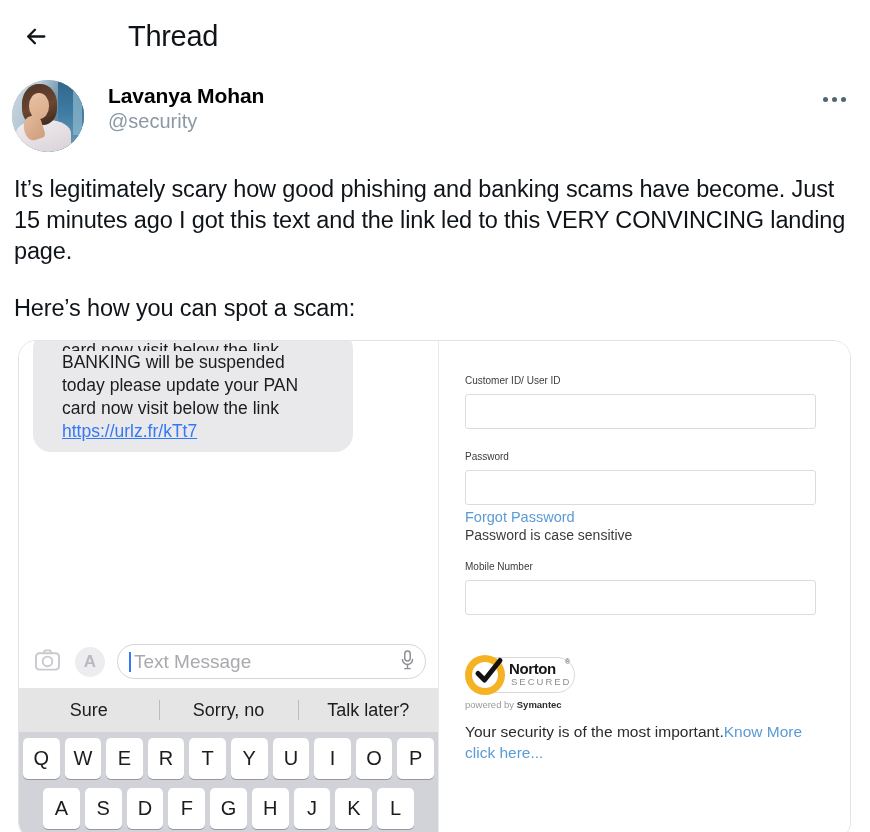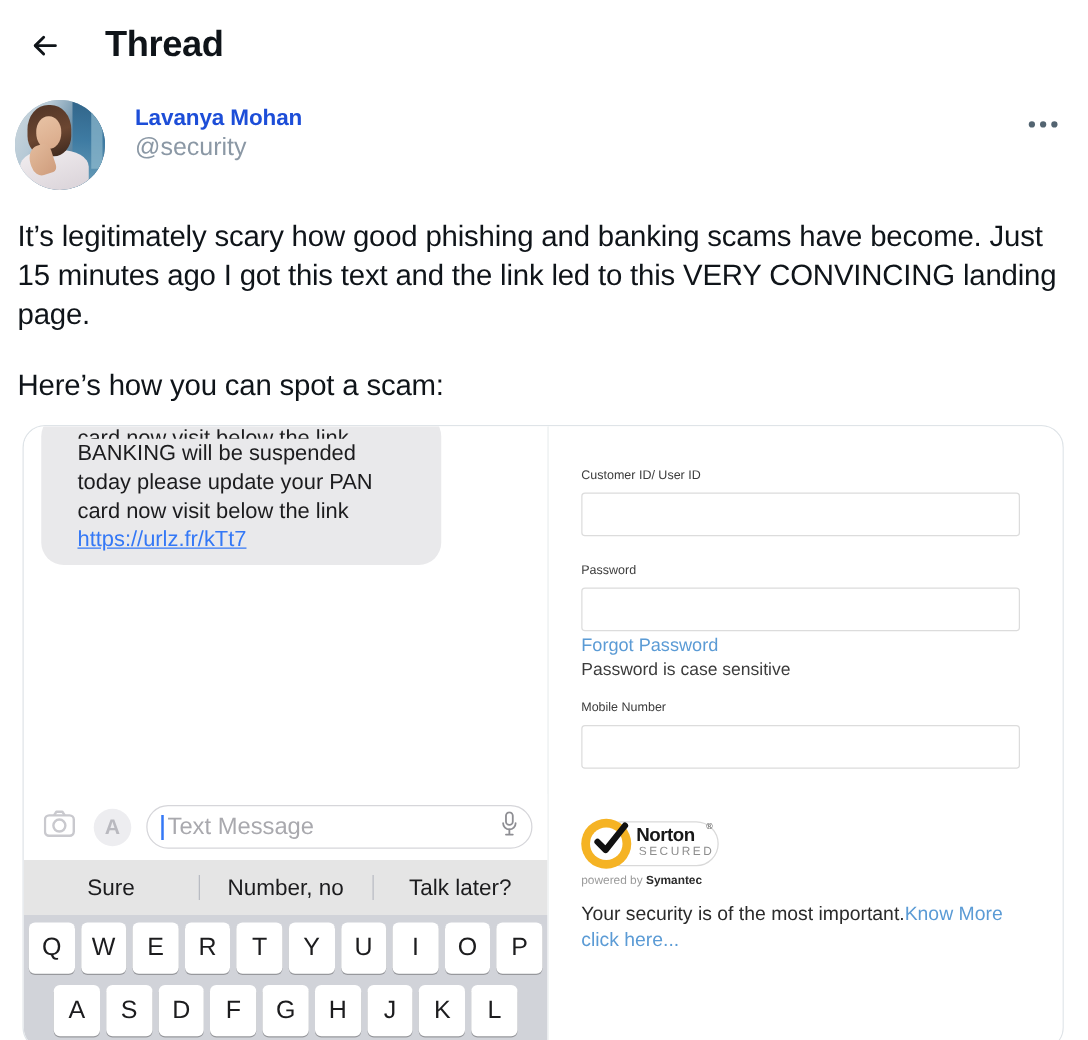--- a/index.html
+++ b/index.html
@@ -27,24 +27,24 @@
   .back-btn {
     width: 44px; height: 44px;
     display: flex; align-items: center; justify-content: center;
     border-radius: 50%;
     cursor: pointer;
     flex: 0 0 auto;
   }
   .back-btn svg { display: block; }
   .thread-title {
     font-size: 29px;
-    font-weight: bold;
+    font-weight: normal;
     color: #0f1419;
     letter-spacing: -0.3px;
-    margin-left: 26px;
+    margin-left: 70px;
     line-height: 1;
   }
 
   
   .author-row {
     display: flex;
     align-items: flex-start;
     padding: 8px 14px 0 12px;
     position: relative;
     height: 86px;
@@ -94,23 +94,23 @@
     transform: rotate(-18deg);
   }
   .author-names {
     margin-left: 24px;
     padding-top: 4px;
     display: flex;
     flex-direction: column;
     gap: 2px;
   }
   .display-name {
-    font-size: 18px;
+    font-size: 21px;
     font-weight: bold;
-    color: #1d4ed8;
+    color: #000000;
     letter-spacing: -0.1px;
     line-height: 1.15;
     cursor: pointer;
   }
   .handle {
     font-size: 20px;
     color: #8b98a5;
     line-height: 1.15;
     cursor: pointer;
   }
@@ -526,21 +526,21 @@
               <rect x="5" y="1" width="6" height="11" rx="3" fill="none" stroke="#8e8e93" stroke-width="1.6"></rect>
               <path d="M2.5 10.5a5.5 5.5 0 0 0 11 0" fill="none" stroke="#8e8e93" stroke-width="1.6" stroke-linecap="round"></path>
               <path d="M8 16v4M5 20.5h6" fill="none" stroke="#8e8e93" stroke-width="1.6" stroke-linecap="round"></path>
             </svg>
           </span>
         </div>
       </div>
 
       <div class="suggest-bar">
         <div class="suggest-item">Sure</div>
-        <div class="suggest-item">Number, no</div>
+        <div class="suggest-item">Sorry, no</div>
         <div class="suggest-item">Talk later?</div>
       </div>
 
       <div class="keyboard">
         <div class="kb-row row1">
           <div class="kb-key">Q</div>
           <div class="kb-key">W</div>
           <div class="kb-key">E</div>
           <div class="kb-key">R</div>
           <div class="kb-key">T</div>

